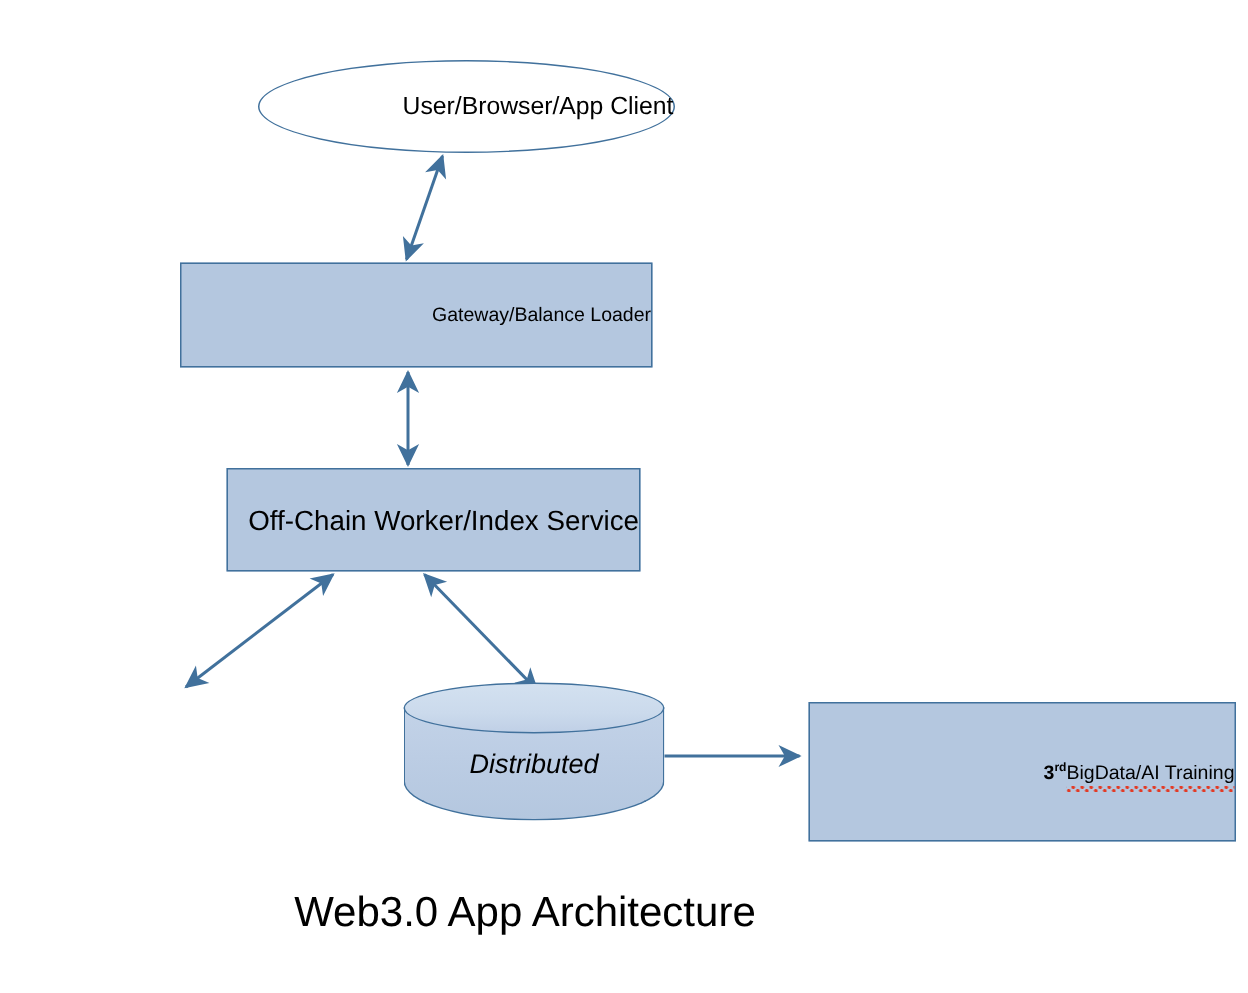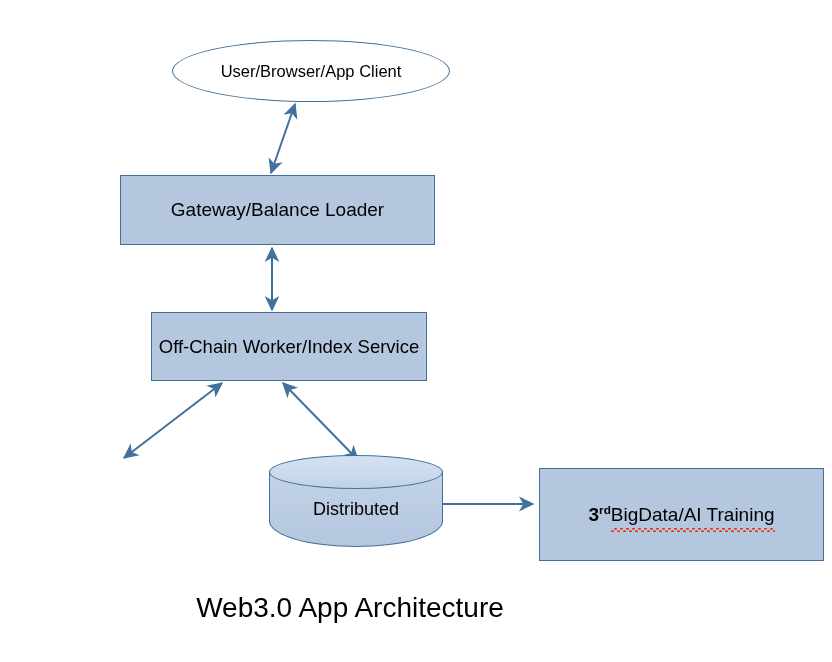--- a/index.html
+++ b/index.html
@@ -23,39 +23,39 @@
     top: 0;
     width: 832px;
     height: 662px;
   }
 
   .node {
     position: absolute;
     box-sizing: border-box;
     display: flex;
     align-items: center;
-    justify-content: center;
+    justify-content: flex-end;
     text-align: center;
     color: #000000;
     z-index: 2;
   }
 
   
   .ellipse-node {
     border: 1.3px solid #41719C;
     border-radius: 50%;
     background: #ffffff;
     font-size: 16.5px;
   }
 
   
   .rect-node {
     border: 1.3px solid #41719C;
     background: #B4C7DF;
-    font-size: 19px;
+    font-size: 13px;
     line-height: 1.25;
   }
   .rect-node.small-text { font-size: 18.5px; }
 
   
   .cyl-node {
     border: none;
     background: transparent;
     font-size: 18px;
     line-height: 1.25;
@@ -181,21 +181,21 @@
   <div class="node rect-node" style="left:120px; top:175px; width:315px; height:70px;">
     <span>Gateway/Balance Loader</span>
   </div>
 
   <div class="node rect-node small-text" style="left:151px; top:312px; width:276px; height:69px; flex-direction:row;">
     <span>Off-Chain Worker/</span>
     <span>Index Service</span>
   </div>
 
 
-  <div class="node cyl-node" style="left:269px; top:455px; width:174px; height:92px; ">
+  <div class="node cyl-node" style="left:269px; top:455px; width:174px; height:92px;font-style:italic; ">
     <div class="cyl-body" style="top:16px; bottom:0;"></div>
     <div class="cyl-top" style="top:0;"></div>
     <div class="cyl-label" style="margin-top:16px;">
       <div>Distributed</div>
     </div>
   </div>
 
   <div class="node rect-node" style="left:539px; top:468px; width:285px; height:93px;">
     <span>
       <span class="ord"><span>3</span><sup>rd</sup></span><span class="squiggle"> BigData/AI Training</span>

